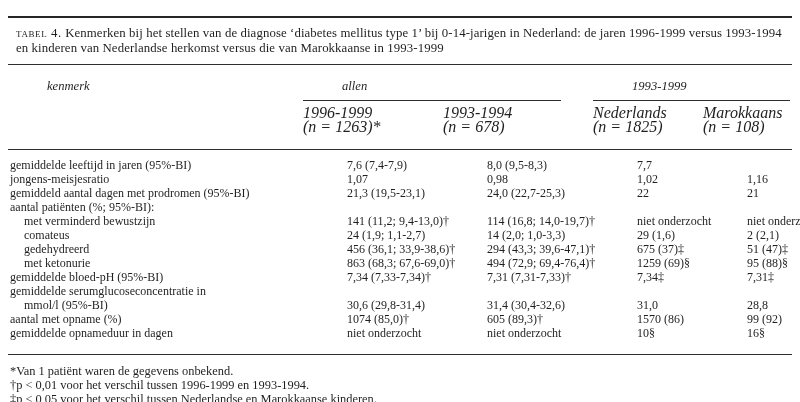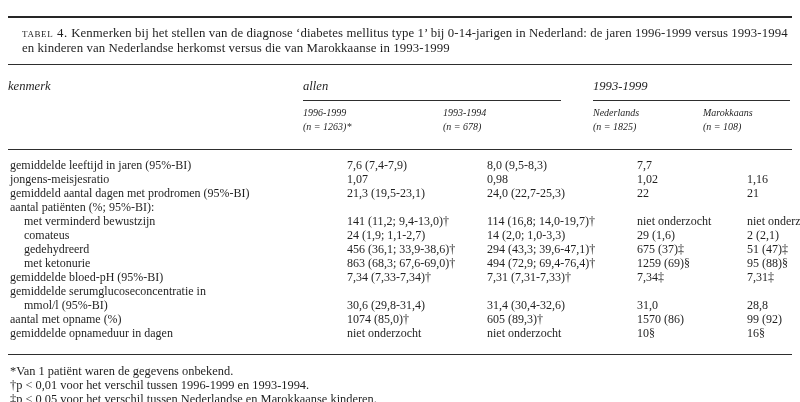--- a/index.html
+++ b/index.html
@@ -21,30 +21,30 @@
   .rule {
     border: 0;
     border-top: 1px solid #2e2e2e;
     height: 0;
   }
   .rule.thick {
     border-top-width: 2px;
     border-top-color: #262626;
   }
   .title {
-    margin: 5px 0 9px 14px;
+    margin: 5px 0 9px 8px;
     font-size: 12.8px;
     line-height: 14.5px;
     letter-spacing: 0.1px;
   }
   .smallcaps {
     font-variant: small-caps;
     letter-spacing: 0.6px;
   }
-  .italic { font-style: italic; }
+  .italic { font-style: italic; margin-left: 39px; }
 
   
   .h-top {
     display: grid;
     grid-template-columns: 295px 290px 197px;
     padding-top: 6px;
     height: 21px;
     font-size: 12.6px;
   }
   .h-group { position: relative; }
@@ -63,21 +63,21 @@
     bottom: -1px;
     width: 100%;
     border-bottom: 1px solid #2e2e2e;
   }
 
   
   .h-sub {
     display: grid;
     grid-template-columns: 295px 140px 150px 110px 87px;
     padding: 6px 0 8px 0;
-    font-size: 10px;
+    font-size: 16px;
   }
   .subh span {
     display: block;
     line-height: 13.5px;
     font-style: italic;
   }
 
   
   .tbody {
     padding-bottom: 6px;

